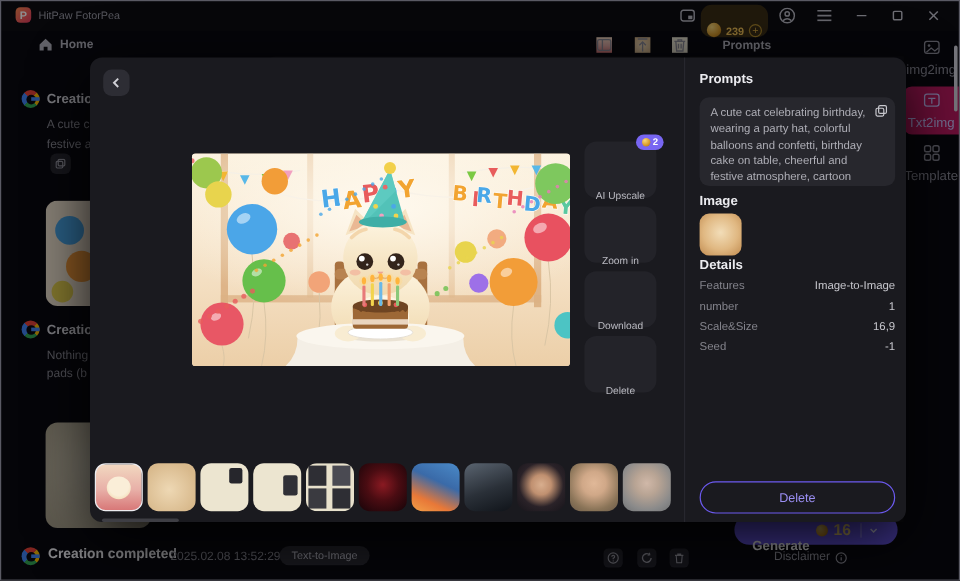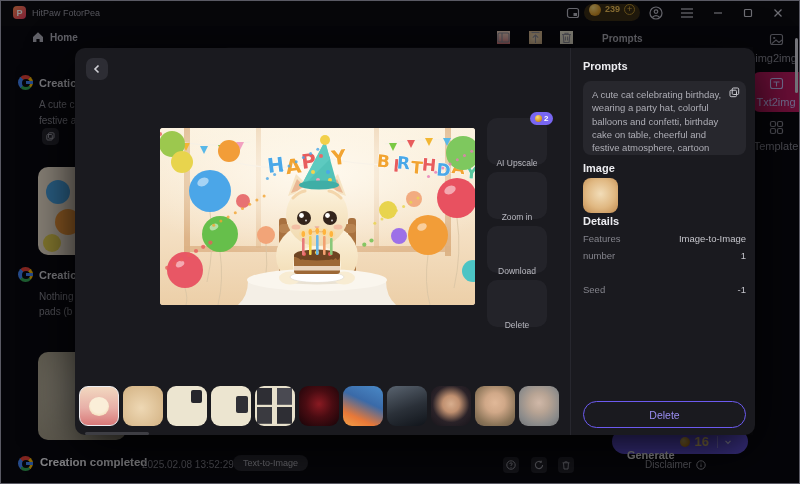--- a/index.html
+++ b/index.html
@@ -12,22 +12,22 @@
   .bg-app { position:absolute; inset:0; z-index:1; }
   .dim    { position:absolute; inset:0; background:rgba(3,3,6,0.45); z-index:40; }
 
   .titlebar { position:absolute; left:0; top:0; width:800px; height:26px; background:#0b0b0e; }
   .logo { position:absolute; left:13px; top:6px; width:13px; height:13px; border-radius:4px;
           background:linear-gradient(135deg,#ff8a4d,#e83a5f); color:#fff; font-size:9px; font-weight:bold;
           display:flex; align-items:center; justify-content:center; }
   .app-name { position:absolute; left:32px; top:8px; font-size:9px; color:#9a9aa2; }
 
   .cap-ic { position:absolute; left:566px; top:6px; width:14px; height:14px; color:#b8b8c0; }
-  .coin-pill { position:absolute; left:584px; top:4px; height:17px; border-radius:9px; background:#3a2d12;
-               display:flex; align-items:flex-start; gap:4px; padding:0 5px; }
+  .coin-pill { position:absolute; left:584px; top:4px; height:27px; border-radius:9px; background:#3a2d12;
+               display:flex; align-items:flex-end; gap:4px; padding:0 5px; }
   .coin { display:inline-block; border-radius:50%;
           background:radial-gradient(circle at 35% 30%, #f8d878, #d89a28 60%, #a06a10); }
   .coin.c12 { width:12px; height:12px; } .coin.c10 { width:10px; height:10px; } .coin.c8 { width:8px; height:8px; }
   .coin-num { font-size:9px; font-weight:bold; color:#f2c254; }
   .plus-circ { width:11px; height:11px; border-radius:50%; border:1px solid #b08a28; color:#d8a83c;
                font-size:9px; line-height:9px; text-align:center; }
   .avatar { position:absolute; left:649px; top:6px; width:14px; height:14px; color:#b8b8c0; }
   .menu-ic { position:absolute; left:681px; top:8px; width:12px; height:10px; color:#b8b8c0; }
   .wc { position:absolute; top:7px; width:12px; height:12px; color:#c6c6ce; }
   .wc.min { left:712px; } .wc.max { left:742px; } .wc.close { left:772px; }
@@ -555,20 +555,24 @@
       <div class="p-thumb"></div>
       <div class="p-h p-details">Details</div>
       <div class="p-row r1">
           <span class="pl">Features</span>
           <span class="pv">Image-to-Image</span>
         </div>
       <div class="p-row r2">
           <span class="pl">number</span>
           <span class="pv">1</span>
         </div>
+      <div class="p-row r3">
+          <span class="pl">Scale&amp;Size</span>
+          <span class="pv">16,9</span>
+        </div>
       <div class="p-row r4">
           <span class="pl">Seed</span>
           <span class="pv">-1</span>
         </div>
       <div class="del-btn">Delete</div>
     </div>
 
     <div class="strip">
       <div class="thumb sel t1"></div>
       <div class="thumb t2"></div>

